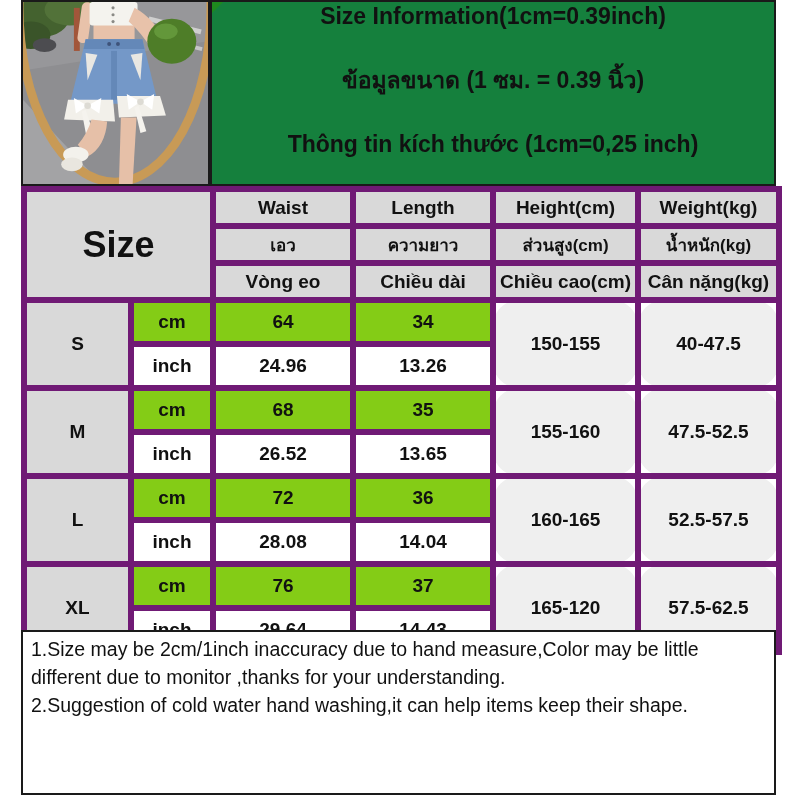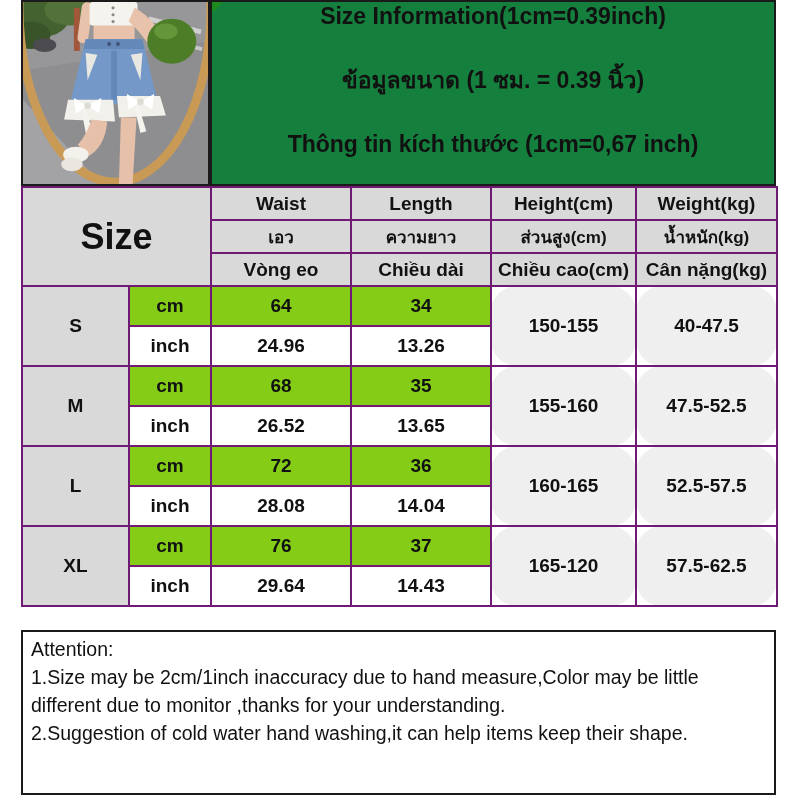--- a/index.html
+++ b/index.html
@@ -24,21 +24,21 @@
   .corner-marker{
     position:absolute;left:212px;top:2px;width:0;height:0;
     border-top:11px solid #1e8a1e;border-right:11px solid transparent;
   }
   
   table.size-table{
     position:absolute;left:21px;top:186px;width:755px;
     border-collapse:collapse;table-layout:fixed;
   }
   table.size-table td{
-    border:2px solid #701a75;text-align:center;vertical-align:middle;
+    border:6px solid #701a75;text-align:center;vertical-align:middle;
     font-weight:bold;padding:0;overflow:hidden;white-space:nowrap;
   }
   .hdr-row td{height:31px;background:#d9d9d9;font-size:19px;}
   .hdr-row.th-row td{font-size:17px;}
   td.size-head{background:#d9d9d9;font-size:36px;font-weight:bold;}
   tr.cm-row td{height:38px;background:#84cc16;font-size:19px;}
   tr.inch-row td{height:38px;background:#ffffff;font-size:19px;}
   td.size-cell{background:#d9d9d9 !important;font-size:21px;}
   td.unit-cell{font-size:18px;}
   td.range-cell{background:#efefef !important;font-size:19px;border-radius:26px;}
@@ -123,21 +123,21 @@
 
         <ellipse cx="54" cy="156" rx="13" ry="8" fill="#f3f1ec"></ellipse>
         <ellipse cx="50" cy="166" rx="11" ry="7" fill="#e9e6df"></ellipse>
       </g>
     </svg>
   </div>
 
   <div class="title-panel">
     <div class="title-line">Size Information(1cm=0.39inch)</div>
     <div class="title-line">ข้อมูลขนาด (1 ซม. = 0.39 นิ้ว)</div>
-    <div class="title-line">Thông tin kích thước (1cm=0,67 inch)</div>
+    <div class="title-line">Thông tin kích thước (1cm=0,25 inch)</div>
   </div>
   <div class="corner-marker"></div>
 
   <table class="size-table">
     <colgroup>
       <col style="width:107px">
         <col style="width:82px">
         <col style="width:140px">
       <col style="width:140px">
         <col style="width:145px">
@@ -216,18 +216,17 @@
       </tr>
       <tr class="inch-row">
         <td class="unit-cell">inch</td>
         <td>29.64</td>
         <td>14.43</td>
       </tr>
     </tbody>
   </table>
 
   <div class="attention">
-    <div>Attention:</div>
     <div>1.Size may be 2cm/1inch inaccuracy due to hand measure,Color may be little different due to monitor ,thanks for your understanding.</div>
     <div>2.Suggestion of cold water hand washing,it can help items keep their shape.</div>
   </div>
 
 </div>
 
 </body></html>

